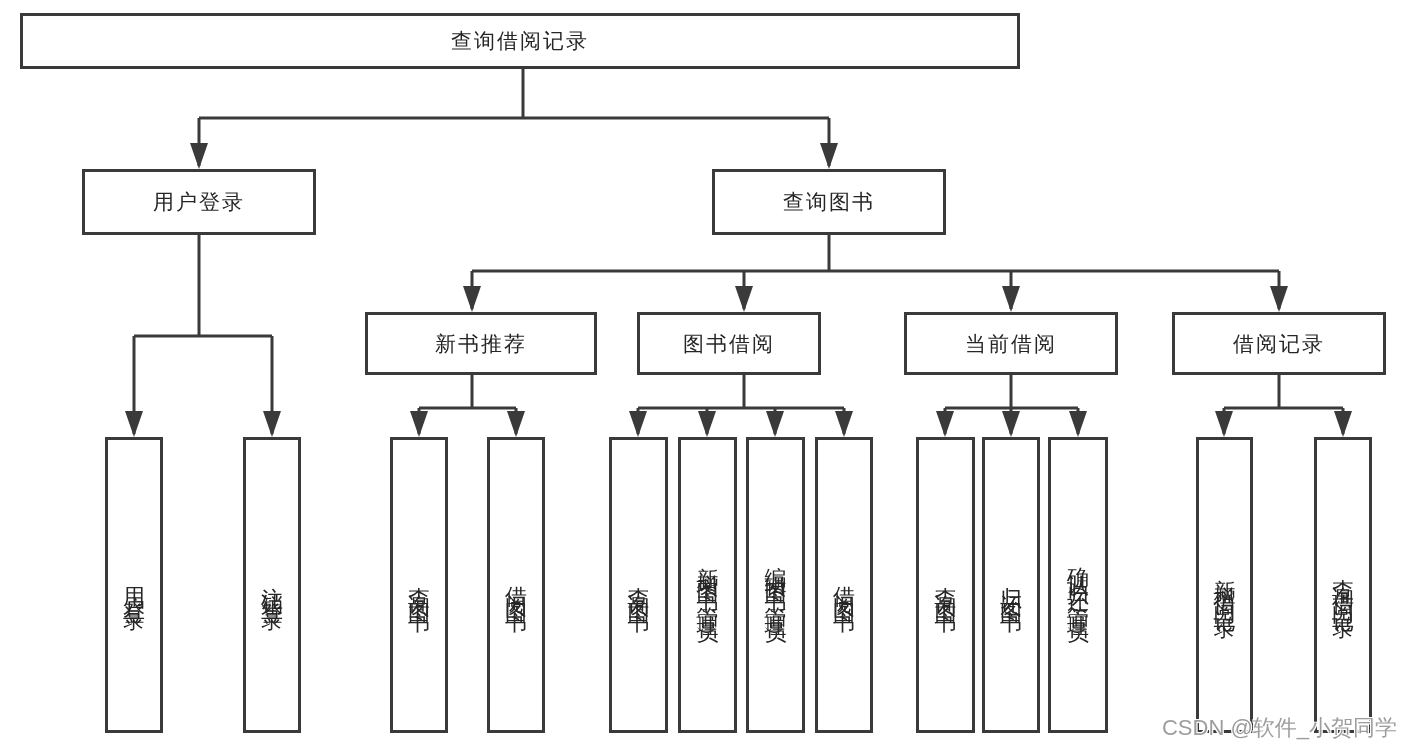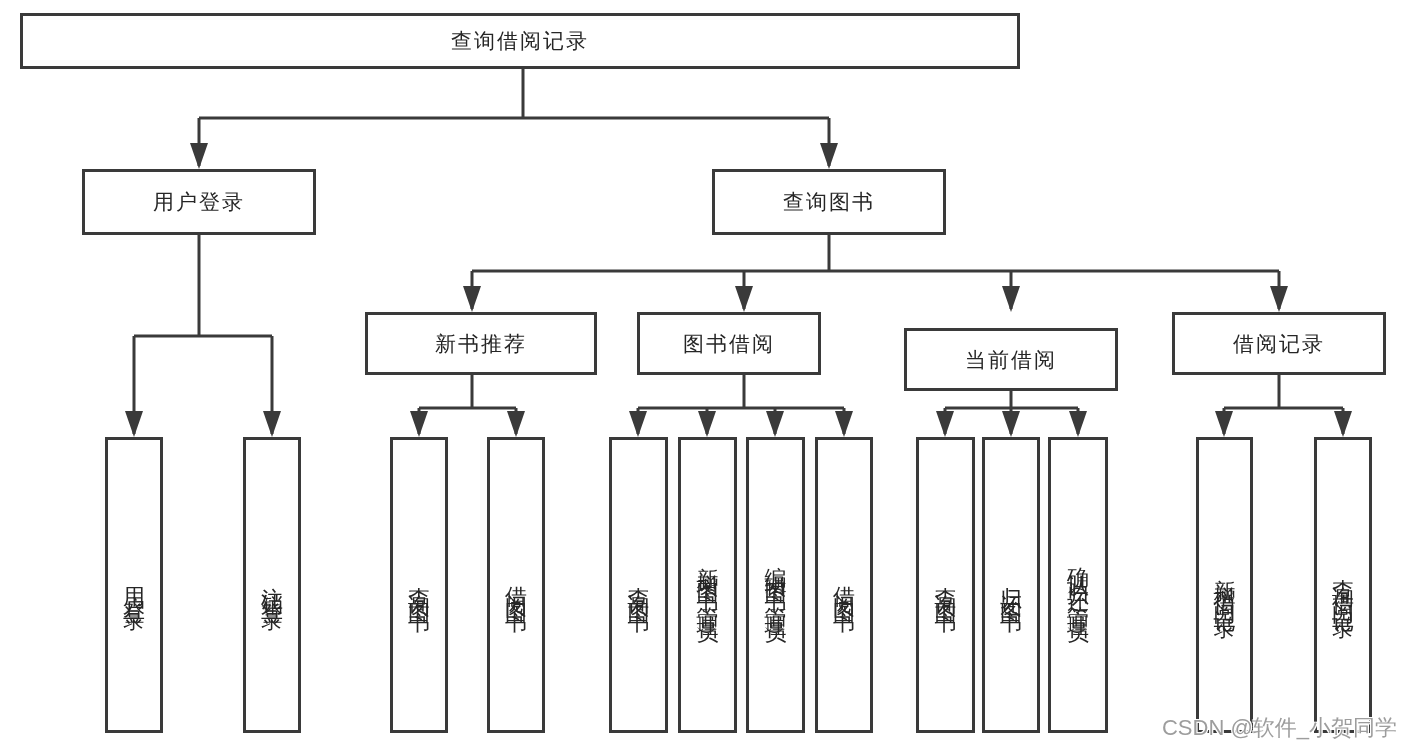--- a/index.html
+++ b/index.html
@@ -35,21 +35,21 @@
   .hbox span {
     font-size: 21px;
     letter-spacing: 2px;
     white-space: nowrap;
   }
   .root-box  { left: 20px;  top: 13px;  width: 1000px; height: 56px; }
   .b-user    { left: 82px;  top: 169px; width: 234px;  height: 66px; }
   .b-book    { left: 712px; top: 169px; width: 234px;  height: 66px; }
   .b-newrec  { left: 365px; top: 312px; width: 232px;  height: 63px; }
   .b-borrow  { left: 637px; top: 312px; width: 184px;  height: 63px; }
-  .b-current { left: 904px; top: 328px; width: 214px;  height: 63px; }
+  .b-current { left: 904px; top: 312px; width: 214px;  height: 63px; }
   .b-record  { left: 1172px;top: 312px; width: 214px;  height: 63px; }
   .leaf {
     top: 437px;
     height: 296px;
     width: 58px;
   }
   .leaf span {
     writing-mode: vertical-rl;
     text-orientation: mixed;
     font-size: 22px;

